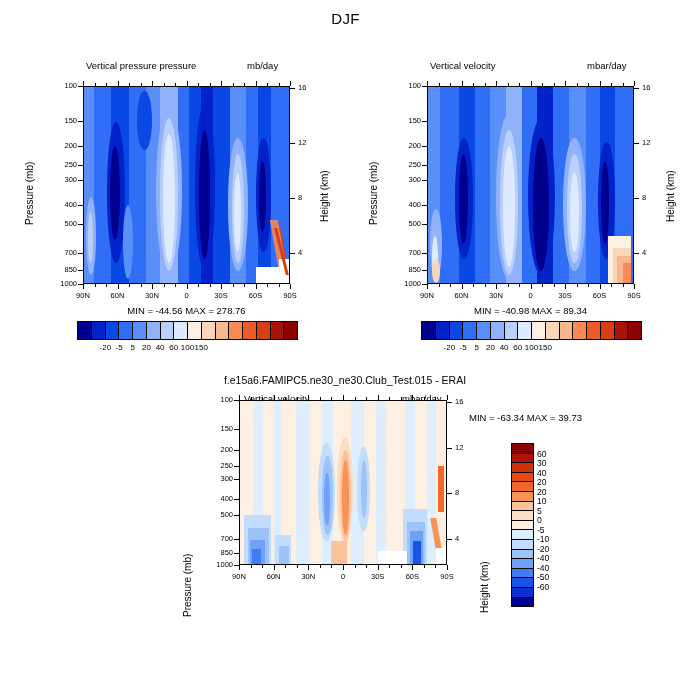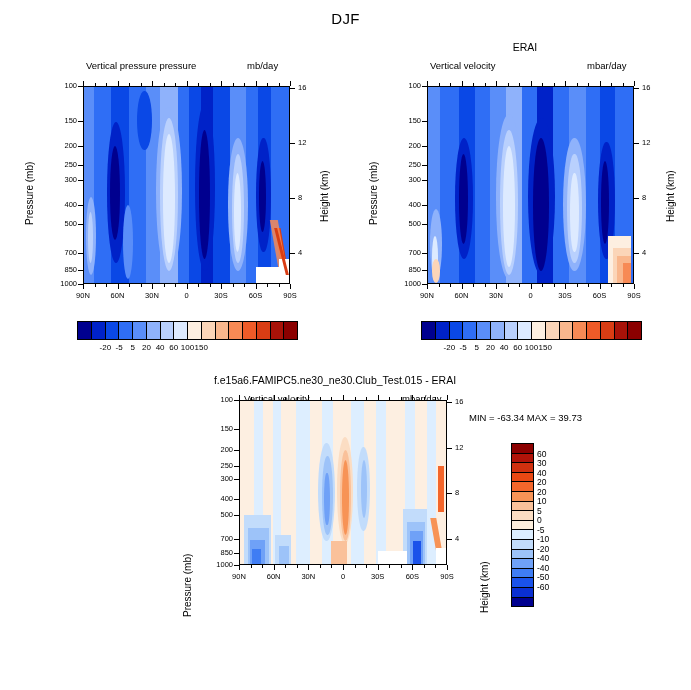--- a/index.html
+++ b/index.html
@@ -192,20 +192,21 @@
       <div class="tick" style="left: 232.5px; top: 284px; width: 1px; height: 3px;"></div>
       <div class="tick" style="left: 232.5px; top: 83px; width: 1px; height: 3px;"></div>
       <div class="tick" style="left: 244px; top: 284px; width: 1px; height: 3px;"></div>
       <div class="tick" style="left: 244px; top: 83px; width: 1px; height: 3px;"></div>
       <div class="tick" style="left: 267px; top: 284px; width: 1px; height: 3px;"></div>
       <div class="tick" style="left: 267px; top: 83px; width: 1px; height: 3px;"></div>
       <div class="tick" style="left: 278.5px; top: 284px; width: 1px; height: 3px;"></div>
       <div class="tick" style="left: 278.5px; top: 83px; width: 1px; height: 3px;"></div>
     </div>
 
+  <div class="minmax ctr" style="left:83px;top:305px;width:207px;text-align:center;">MIN = -44.56  MAX = 278.76</div>
 
   <div class="hbar" id="cbarL" style="left:77px;top:321px;width:219px;height:17px;">
       <div style="background: rgb(0, 0, 143);"></div>
       <div style="background: rgb(0, 34, 200); border-left: 1px solid rgb(0, 0, 0);"></div>
       <div style="background: rgb(10, 72, 230); border-left: 1px solid rgb(0, 0, 0);"></div>
       <div style="background: rgb(47, 110, 245); border-left: 1px solid rgb(0, 0, 0);"></div>
       <div style="background: rgb(90, 142, 249); border-left: 1px solid rgb(0, 0, 0);"></div>
       <div style="background: rgb(143, 178, 251); border-left: 1px solid rgb(0, 0, 0);"></div>
       <div style="background: rgb(185, 208, 253); border-left: 1px solid rgb(0, 0, 0);"></div>
       <div style="background: rgb(221, 234, 255); border-left: 1px solid rgb(0, 0, 0);"></div>
@@ -225,21 +226,20 @@
       <div class="hbar-lab" style="left: 132.438px; top: 343px; width: 28px;">20</div>
       <div class="hbar-lab" style="left: 146.125px; top: 343px; width: 28px;">40</div>
       <div class="hbar-lab" style="left: 159.812px; top: 343px; width: 28px;">60</div>
       <div class="hbar-lab" style="left: 173.5px; top: 343px; width: 28px;">100</div>
       <div class="hbar-lab" style="left: 187.188px; top: 343px; width: 28px;">150</div>
     </div>
 </div>
 
 <div class="abs" style="left:345px;top:0;width:346px;height:360px;">
 
-  <div class="panel-title abs ctr" style="left:80px;top:41px;width:200px;">ERAI</div>
 
   <div class="hdr-left" style="left:85px;top:60px;">Vertical velocity</div>
   <div class="hdr-right" style="left:242px;top:60px;">mbar/day</div>
 
   <div class="axis-name" style="left:23px;top:225px;transform:rotate(-90deg);">Pressure (mb)</div>
   <div class="axis-name" style="left:320px;top:222px;transform:rotate(-90deg);">Height (km)</div>
 
   <div class="plot-frame abs" style="left:82px;top:86px;width:207px;height:198px;">
     <div class="field">
       <div class="band" style="left:0;width:100%;background:#2f6ef5;"></div>
@@ -353,20 +353,21 @@
       <div class="tick" style="left: 231.5px; top: 284px; width: 1px; height: 3px;"></div>
       <div class="tick" style="left: 231.5px; top: 83px; width: 1px; height: 3px;"></div>
       <div class="tick" style="left: 243px; top: 284px; width: 1px; height: 3px;"></div>
       <div class="tick" style="left: 243px; top: 83px; width: 1px; height: 3px;"></div>
       <div class="tick" style="left: 266px; top: 284px; width: 1px; height: 3px;"></div>
       <div class="tick" style="left: 266px; top: 83px; width: 1px; height: 3px;"></div>
       <div class="tick" style="left: 277.5px; top: 284px; width: 1px; height: 3px;"></div>
       <div class="tick" style="left: 277.5px; top: 83px; width: 1px; height: 3px;"></div>
     </div>
 
+  <div class="minmax ctr" style="left:82px;top:305px;width:207px;text-align:center;">MIN = -40.98  MAX =  89.34</div>
 
   <div class="hbar" id="cbarR" style="left:76px;top:321px;width:219px;height:17px;">
       <div style="background: rgb(0, 0, 143);"></div>
       <div style="background: rgb(0, 34, 200); border-left: 1px solid rgb(0, 0, 0);"></div>
       <div style="background: rgb(10, 72, 230); border-left: 1px solid rgb(0, 0, 0);"></div>
       <div style="background: rgb(47, 110, 245); border-left: 1px solid rgb(0, 0, 0);"></div>
       <div style="background: rgb(90, 142, 249); border-left: 1px solid rgb(0, 0, 0);"></div>
       <div style="background: rgb(143, 178, 251); border-left: 1px solid rgb(0, 0, 0);"></div>
       <div style="background: rgb(185, 208, 253); border-left: 1px solid rgb(0, 0, 0);"></div>
       <div style="background: rgb(221, 234, 255); border-left: 1px solid rgb(0, 0, 0);"></div>
@@ -386,21 +387,21 @@
       <div class="hbar-lab" style="left: 131.438px; top: 343px; width: 28px;">20</div>
       <div class="hbar-lab" style="left: 145.125px; top: 343px; width: 28px;">40</div>
       <div class="hbar-lab" style="left: 158.812px; top: 343px; width: 28px;">60</div>
       <div class="hbar-lab" style="left: 172.5px; top: 343px; width: 28px;">100</div>
       <div class="hbar-lab" style="left: 186.188px; top: 343px; width: 28px;">150</div>
     </div>
 </div>
 
 <div class="abs" style="left:0;top:360px;width:691px;height:330px;">
 
-  <div class="panel-title abs ctr" style="left:135px;top:14px;width:400px;">f.e15a6.FAMIPC5.ne30_ne30.Club_Test.015 - ERAI</div>
+  <div class="panel-title abs ctr" style="left:145px;top:14px;width:400px;">f.e15a6.FAMIPC5.ne30_ne30.Club_Test.015 - ERAI</div>
 
   <div class="hdr-left" style="left:244px;top:33px;">Vertical velocity</div>
   <div class="hdr-right" style="left:402px;top:33px;">mbar/day</div>
 
   <div class="axis-name" style="left:182px;top:567px;transform:rotate(-90deg);position:absolute;top:auto;bottom:62px;">Pressure (mb)</div>
   <div class="axis-name" style="left:479px;bottom:66px;transform:rotate(-90deg);">Height (km)</div>
 
   <div class="plot-frame abs" style="left:239px;top:40px;width:208px;height:165px;">
     <div class="field">
 

